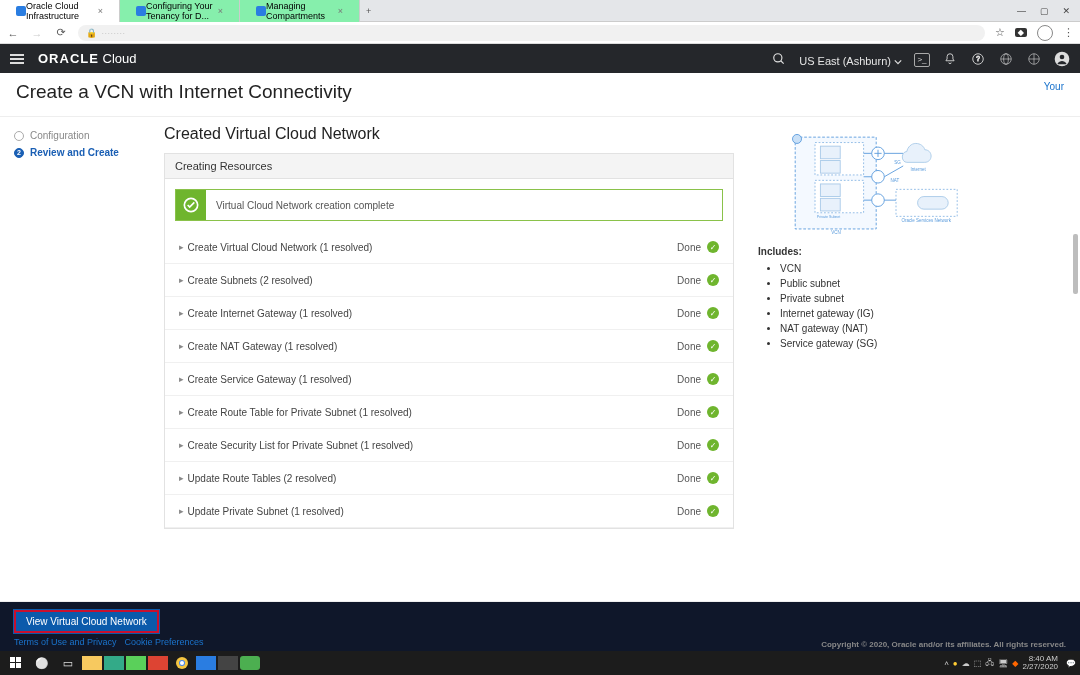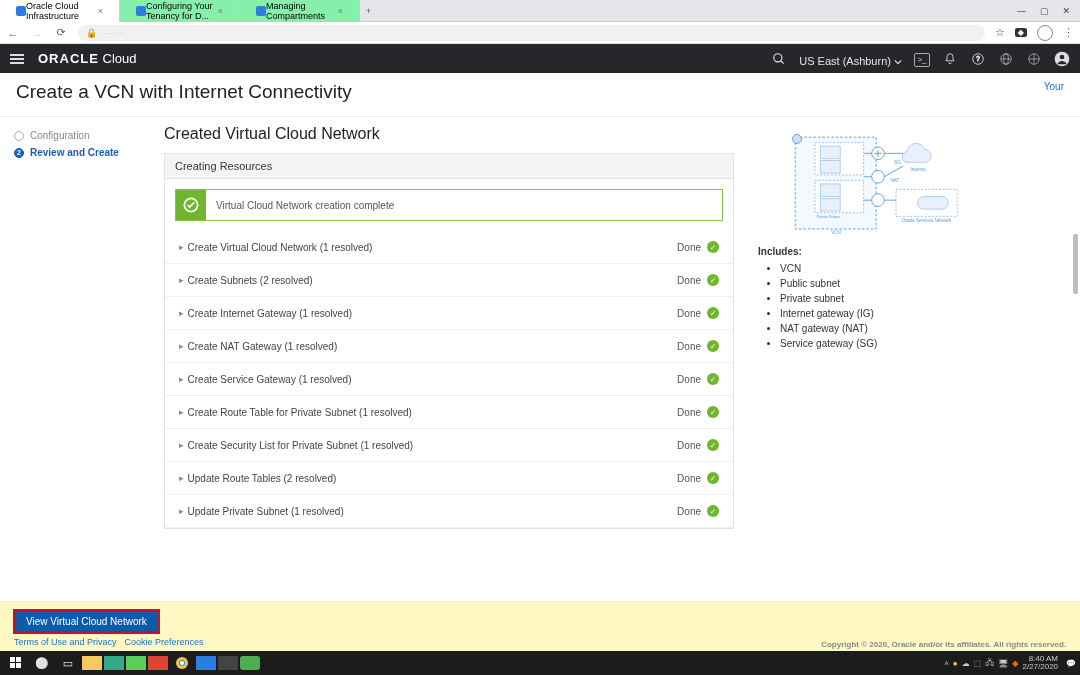--- a/index.html
+++ b/index.html
@@ -57,21 +57,21 @@
 .chk { width:12px; height:12px; border-radius:50%; background:#6fb52e; color:#fff; font-size:8px; display:flex; align-items:center; justify-content:center; }
 
 .right-pane { flex:1; padding-right:16px; font-size:10px; color:#333; }
 .info-title { font-size:10px; margin-bottom:6px; }
 .diagram { width:180px; height:105px; margin:6px 0 8px 30px; }
 .includes-head { font-weight:600; margin-bottom:4px; }
 .includes-list { list-style:disc; padding-left:22px; }
 .includes-list li { line-height:1.5; }
 
 
-.page-footer { position:absolute; bottom:24px; left:0; right:0; background:#fef9c3; border-top:1px solid #eee; }
+.page-footer { position:absolute; bottom:24px; left:0; right:0; background:#0f172a; border-top:1px solid #eee; }
 .footer-inner { display:flex; align-items:center; padding:8px 14px 4px; }
 .view-btn { background:#0b5aab; color:#fff; border:2px solid #c8102e; outline:1px solid #0b5aab; padding:4px 10px; font-size:10px; }
 .footer-links { padding:0 14px 4px; font-size:9px; display:flex; gap:8px; }
 .footer-links a { color:#1a73cc; text-decoration:none; }
 .copyright { position:absolute; right:14px; bottom:2px; font-size:8px; color:#888;font-weight:bold; }
 
 
 .taskbar { position:absolute; bottom:0; left:0; right:0; height:24px; background:#1c1c1c; display:flex; align-items:center; padding:0 4px; gap:2px; }
 .tb-item { width:24px; height:20px; display:flex; align-items:center; justify-content:center; color:#ddd; font-size:11px; }
 .tb-tray { margin-left:auto; display:flex; align-items:center; gap:4px; color:#ccc; font-size:8px; }

